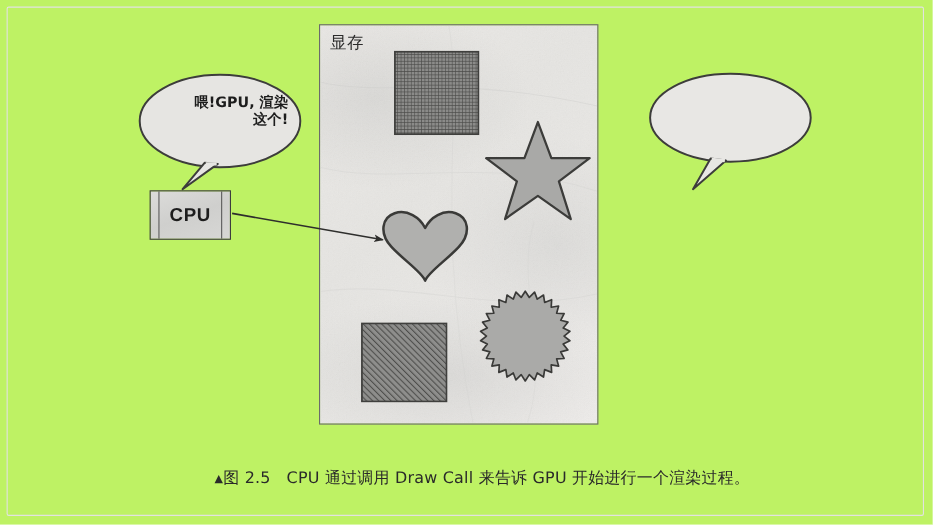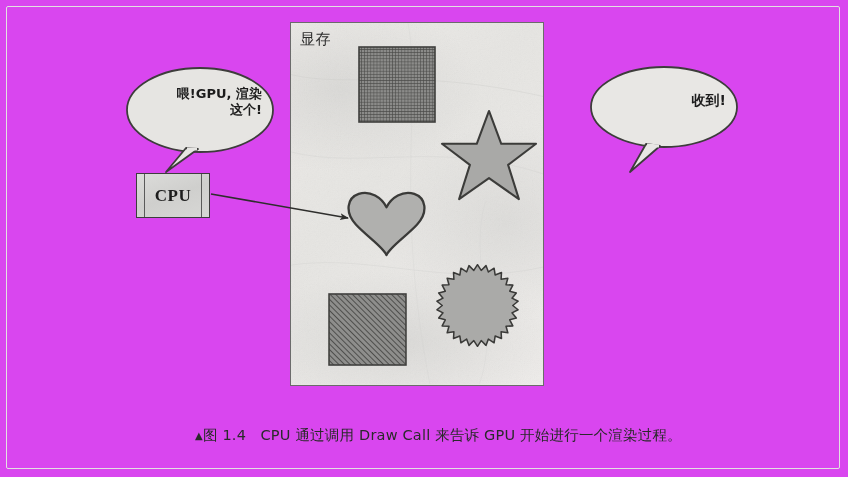--- a/index.html
+++ b/index.html
@@ -7,21 +7,21 @@
     padding: 0;
     background: #ffffff;
   }
   body {
     font-family: "Liberation Sans", "DejaVu Sans", sans-serif;
   }
   #page {
     position: relative;
     width: 848px;
     height: 477px;
-    background: #d946ef;
+    background: #bef264;
     overflow: hidden;
   }
   
   #page-frame {
     position: absolute;
     left: 6px;
     top: 6px;
     width: 834px;
     height: 463px;
     border: 1px solid #e2e2e0;
@@ -115,21 +115,21 @@
     border-left: 1.2px solid #5a5a5a;
   }
   .chip .pin-l { left: 7px; }
   .chip .pin-r { right: 7px; }
   .chip-label {
     position: relative;
     font-size: 17px;
     font-weight: 600;
     color: #1d1d1d;
     letter-spacing: .6px;
-    font-family: Liberation Serif, serif;
+    font-family: Liberation Sans, sans-serif;
     z-index: 2;
   }
   #chip-cpu { left: 136px; top: 173px; width: 74px; height: 45px; }
   #chip-gpu { left: 601px; top: 173px; width: 74px; height: 45px; }
 
   
   .bubble-wrap { position: absolute; }
   .bubble-text {
     position: absolute;
     text-align: right;
@@ -262,39 +262,38 @@
     <div class="bubble-text" style="white-space:pre-line">喂!GPU, 渲染
 这个!</div>
   </div>
 
   <div class="bubble-wrap" id="bubble-gpu">
     <svg viewBox="0 0 152 112" width="152" height="112">
       <ellipse cx="76" cy="45" rx="73" ry="40" fill="#e8e7e4" stroke="#3d3d3b" stroke-width="1.8"></ellipse>
       <path d="M58,82 L42,110 L72,84 Z" fill="#e8e7e4" stroke="#3d3d3b" stroke-width="1.8" stroke-linejoin="round"></path>
       <path d="M59,83 L71,84" stroke="#e8e7e4" stroke-width="3"></path>
     </svg>
-    <div class="bubble-text" style="white-space:pre-line">收到!</div>
   </div>
 
   <div class="chip" id="chip-cpu">
     <span class="chip-pinline pin-l"></span>
     <span class="chip-pinline pin-r"></span>
     <span class="chip-label">CPU</span>
   </div>
 
 
   <svg id="arrow-cpu-to-heart" viewBox="0 0 160 60">
     <defs>
       <marker id="arrowHead" markerWidth="9" markerHeight="9" refX="8" refY="4.5" orient="auto" markerUnits="userSpaceOnUse">
         <path d="M0,1 L9,4.5 L0,8 L2.2,4.5 Z" fill="#2e2e2c"></path>
       </marker>
     </defs>
     <line x1="11" y1="14" x2="148" y2="38" stroke="#2e2e2c" stroke-width="1.5" marker-end="url(#arrowHead)"></line>
   </svg>
 
   <div id="caption">
     <div class="caption-line" id="caption-line-1">
-      <span class="tri-marker">▲</span><span>图 1.4   CPU 通过调用 Draw Call 来告诉 GPU 开始进行一个渲染过程。</span>
+      <span class="tri-marker">▲</span><span>图 2.5   CPU 通过调用 Draw Call 来告诉 GPU 开始进行一个渲染过程。</span>
     </div>
     <div class="caption-line" id="caption-line-2">一个 Draw Call 会指向本次调用需要渲染的图元列表</div>
   </div>
 
 </div>
 
 </body></html>

